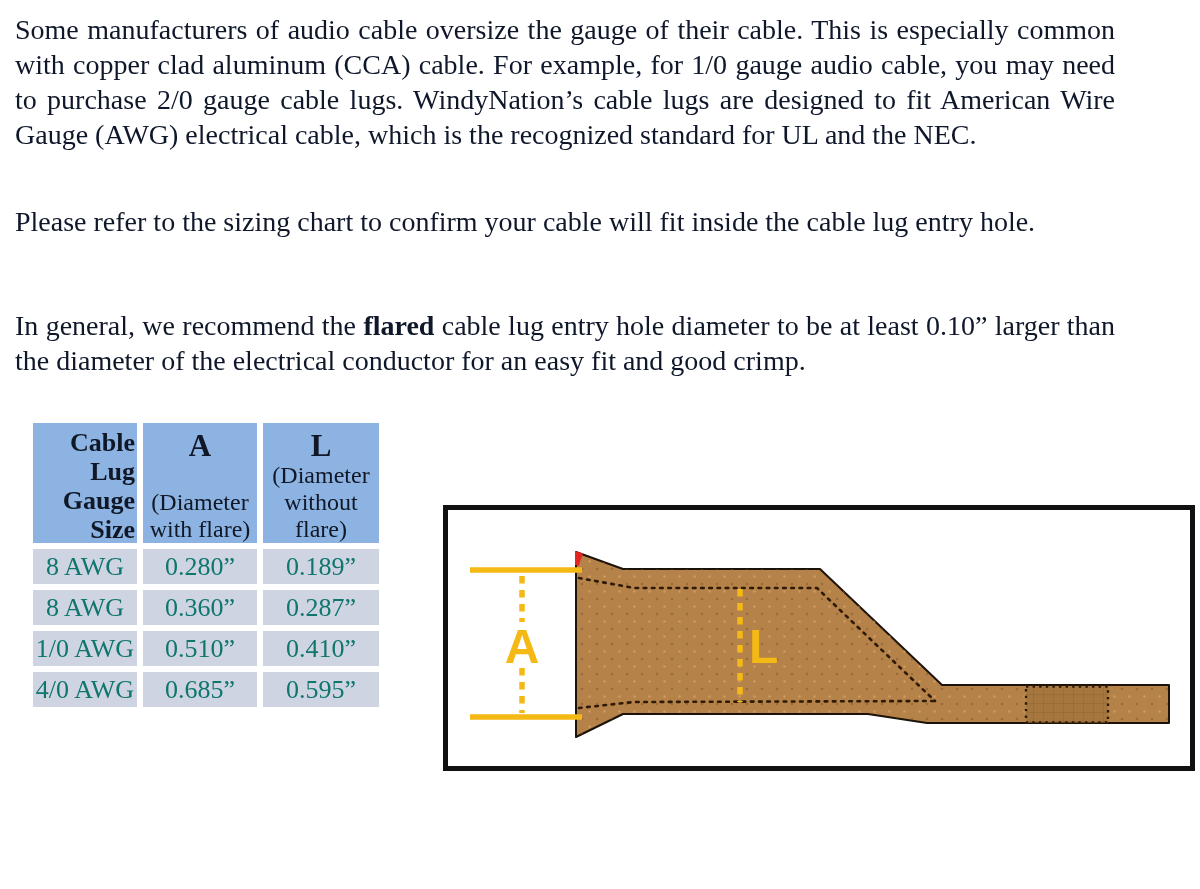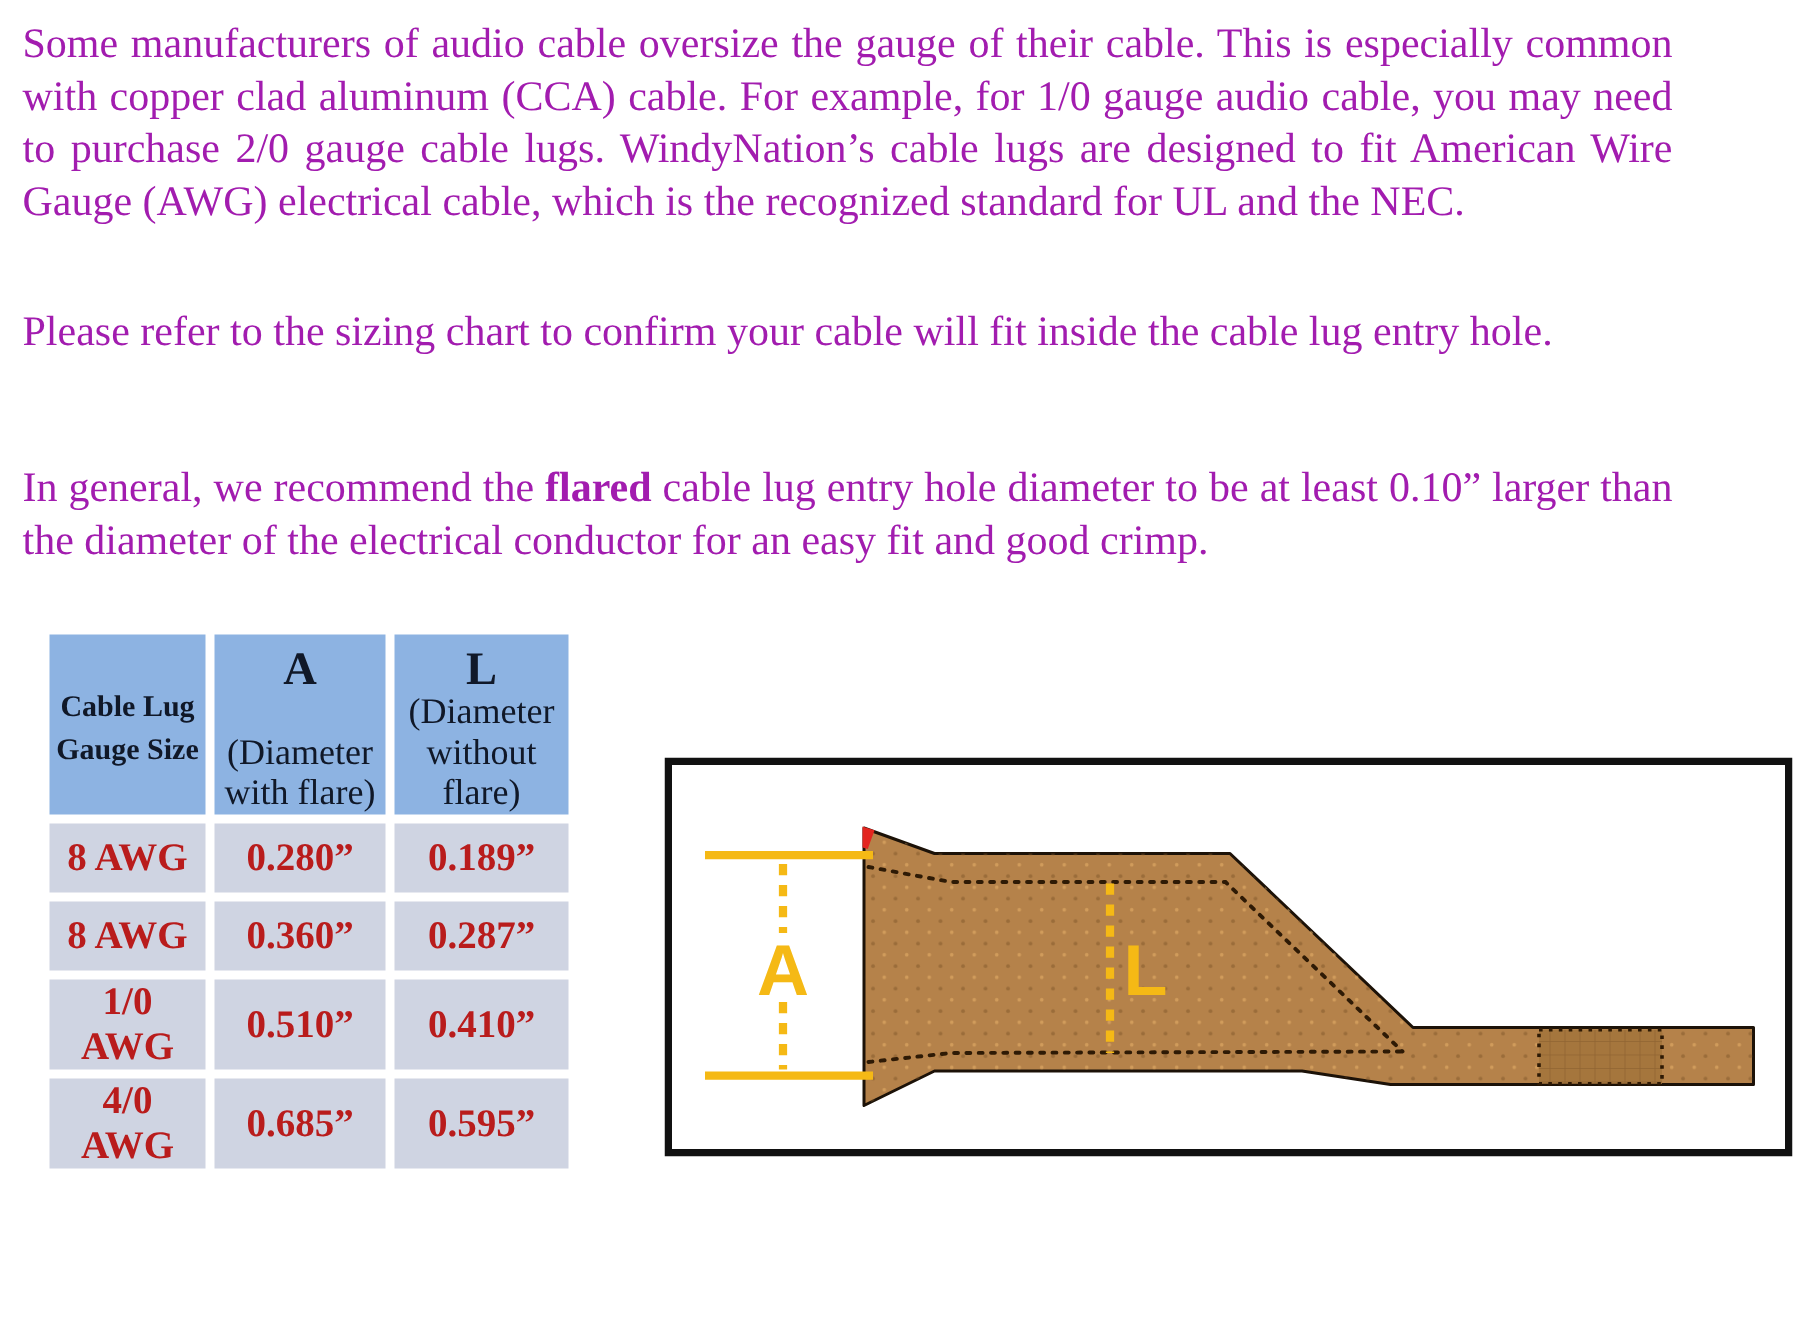--- a/index.html
+++ b/index.html
@@ -11,21 +11,21 @@
     font-family:"Liberation Serif", serif;
     color:#161616;
   }
   .para{
     position:absolute;
     left:15px;
     width:1100px;
     font-size:28px;
     line-height:35px;
     text-align:justify;
-    color:#a21caf;
+    color:#0f172a;
   }
   #p1{top:12px;}
   #p2{top:204px;}
   #p3{top:308px;}
   .bold{font-weight:bold;}
 
   
   #sizing-table{
     position:absolute;
     left:27px; top:417px;
@@ -68,31 +68,31 @@
     line-height:33px;
     color:#101828;
   }
   .hdr-sub{
     font-size:24px;
     line-height:27px;
     color:#101828;
   }
   .hdr-gauge-label{
     font-weight:bold;
-    font-size:20px;
+    font-size:26px;
     line-height:29px;
     color:#101828;
+    text-align:right;
   }
   .row-dark td{background:#CFD4E2;}
   .row-light td{background:#E9EBF3;}
   #sizing-table td.data-cell{
-    height:46px;
+    height:35px;
     font-size:26px;
-    color:#b91c1c;
-    font-weight:bold;
+    color:#0f766e;
   }
 
   
   #diagram{
     position:absolute;
     left:443px; top:505px;
     width:752px; height:266px;
   }
   .dim-label{
     font-family:"Liberation Sans", sans-serif;

